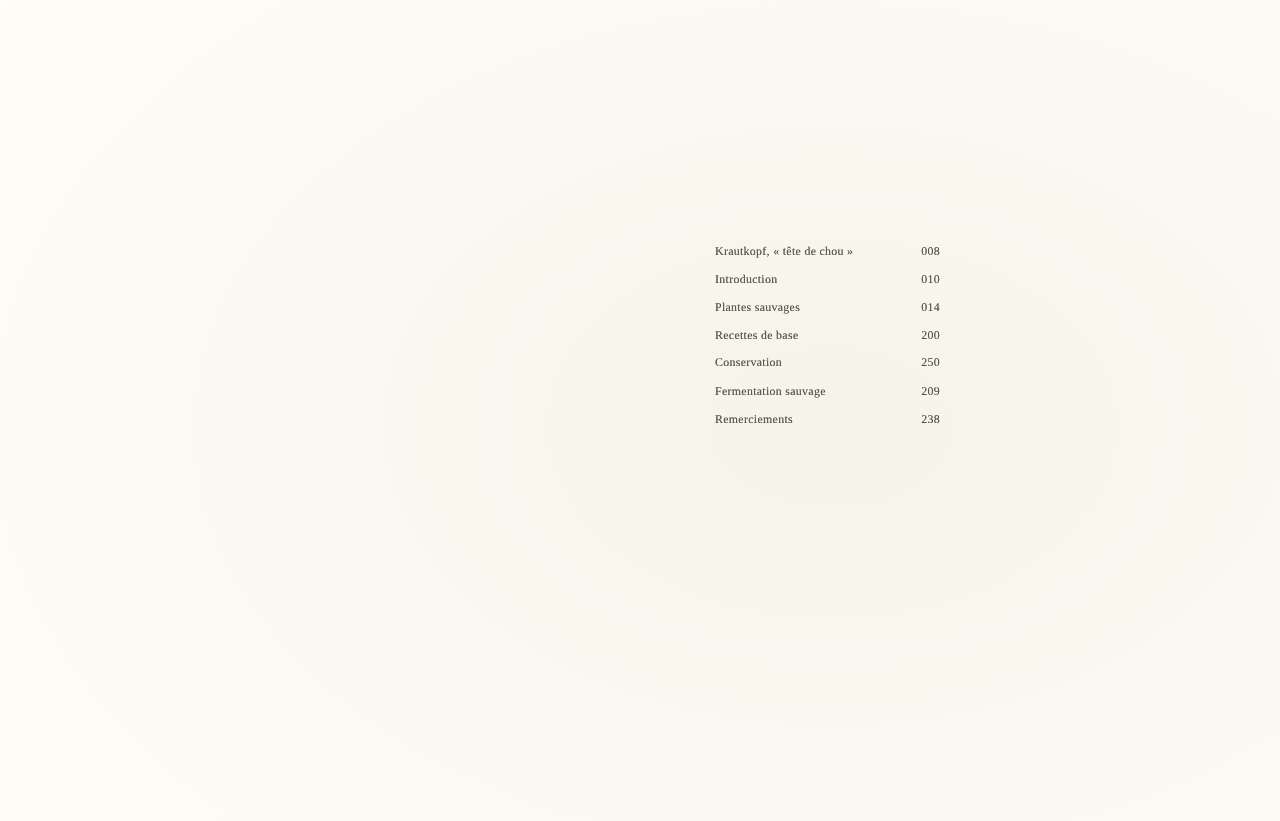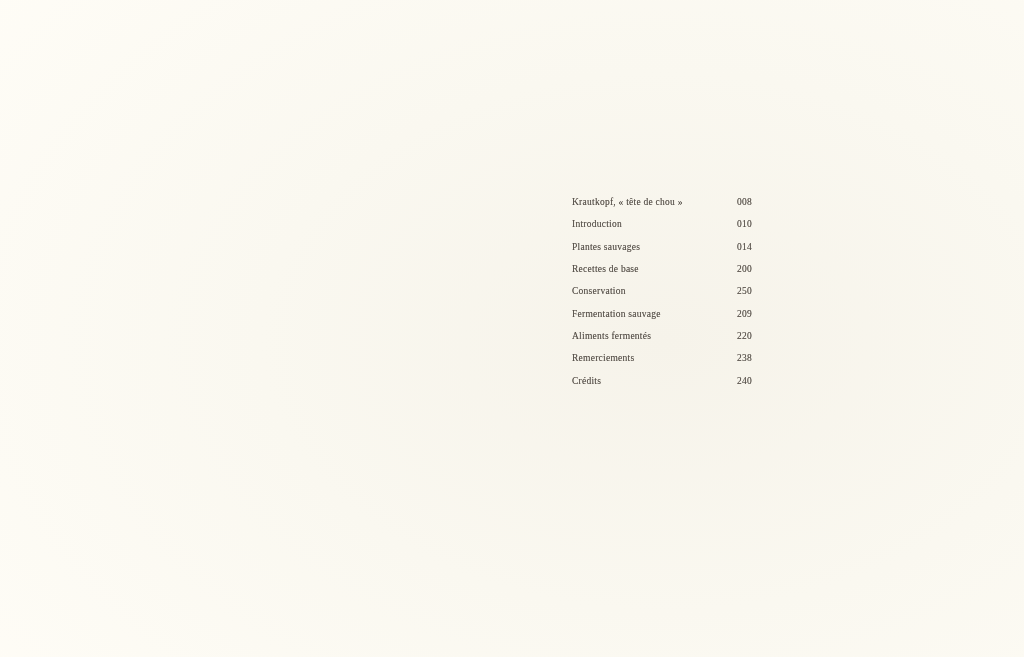--- a/index.html
+++ b/index.html
@@ -76,30 +76,22 @@
       <span class="toc-label">Conservation</span>
       <span class="toc-page">250</span>
     </div>
 
     <div class="toc-row">
       <span class="toc-label">Fermentation sauvage</span>
       <span class="toc-page">209</span>
     </div>
 
 
-    <div class="toc-row">
-      <span class="toc-label">Aliments fermentés</span>
-      <span class="toc-page">220</span>
-    </div>
 
 
     <div class="toc-row">
       <span class="toc-label">Remerciements</span>
       <span class="toc-page">238</span>
     </div>
 
-    <div class="toc-row">
-      <span class="toc-label">Crédits</span>
-      <span class="toc-page">240</span>
-    </div>
 
   </div>
 </div>
 
 </body></html>

